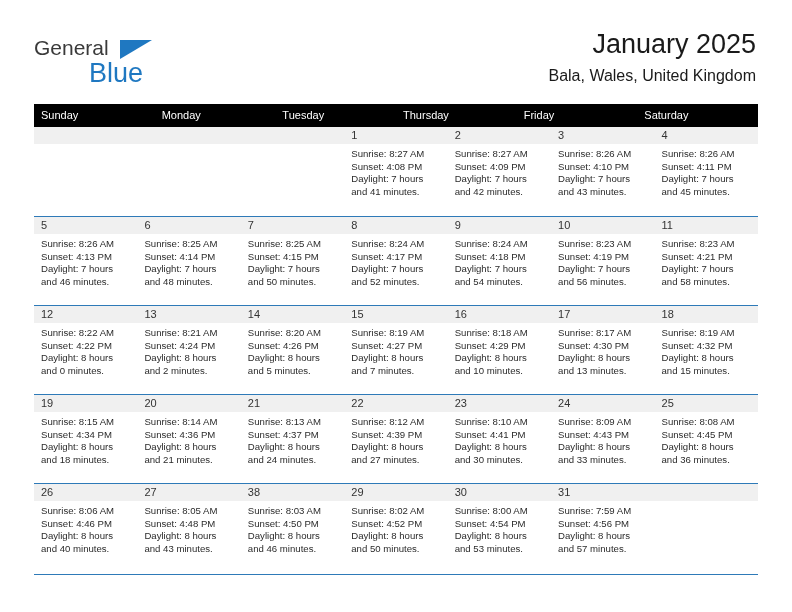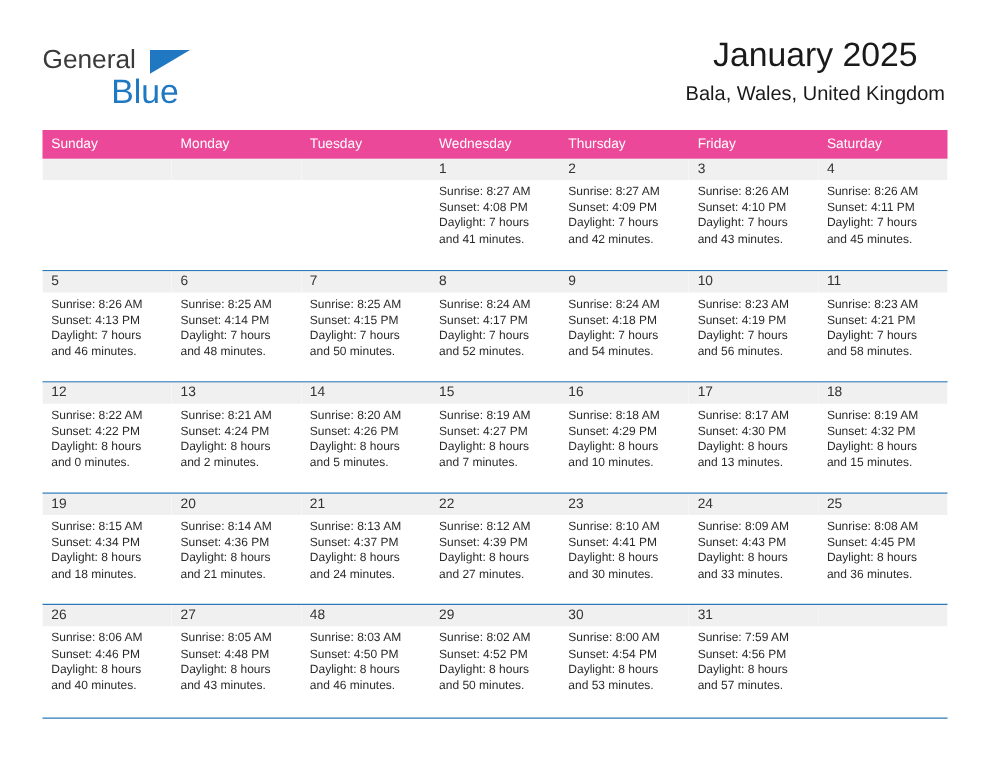--- a/index.html
+++ b/index.html
@@ -63,21 +63,21 @@
     top: 22px;
     font-size: 27px;
     color: #1f78c1;
     font-family: "Liberation Sans", sans-serif;
   }
 
   .title-block {
     position: absolute;
     right: 36px;
     top: 28px;
-    text-align: center;
+    text-align: right;
   }
   .cal-title {
     font-size: 27px;
     color: #1a1a1a;
     line-height: 32px;
     white-space: nowrap;
   }
   .cal-subtitle {
     margin-top: 8px;
     font-size: 16px;
@@ -90,21 +90,21 @@
   .calendar {
     position: absolute;
     left: 34px;
     top: 104px;
     width: 724px;
   }
 
   .weekday-row {
     display: flex;
     width: 100%;
-    background: #ec4899;
+    background: #000000;
   }
   .weekday-cell {
     flex: 1 1 0;
     box-sizing: border-box;
     padding: 4px 0 4px 7px;
     font-size: 11px;
     color: #ffffff;
     line-height: 15px;
     height: 23px;
   }
@@ -177,21 +177,20 @@
       <div class="cal-subtitle">Bala, Wales, United Kingdom</div>
     </div>
 
   </div>
 
   <div class="calendar">
     <div class="weekday-row" id="weekday-row">
         <div class="weekday-cell">Sunday</div>
         <div class="weekday-cell">Monday</div>
         <div class="weekday-cell">Tuesday</div>
-        <div class="weekday-cell">Wednesday</div>
         <div class="weekday-cell">Thursday</div>
         <div class="weekday-cell">Friday</div>
         <div class="weekday-cell">Saturday</div>
       </div>
     <div id="weeks-container">
         <div class="week-row">
           <div class="day-cell empty">
             <div class="day-number-strip"></div>
             <div class="day-info"></div>
           </div>
@@ -448,21 +447,21 @@
           <div class="day-cell">
             <div class="day-number-strip">27</div>
             <div class="day-info">
               <div>Sunrise: 8:05 AM</div>
               <div>Sunset: 4:48 PM</div>
               <div>Daylight: 8 hours</div>
               <div>and 43 minutes.</div>
             </div>
           </div>
           <div class="day-cell">
-            <div class="day-number-strip">48</div>
+            <div class="day-number-strip">38</div>
             <div class="day-info">
               <div>Sunrise: 8:03 AM</div>
               <div>Sunset: 4:50 PM</div>
               <div>Daylight: 8 hours</div>
               <div>and 46 minutes.</div>
             </div>
           </div>
           <div class="day-cell">
             <div class="day-number-strip">29</div>
             <div class="day-info">

